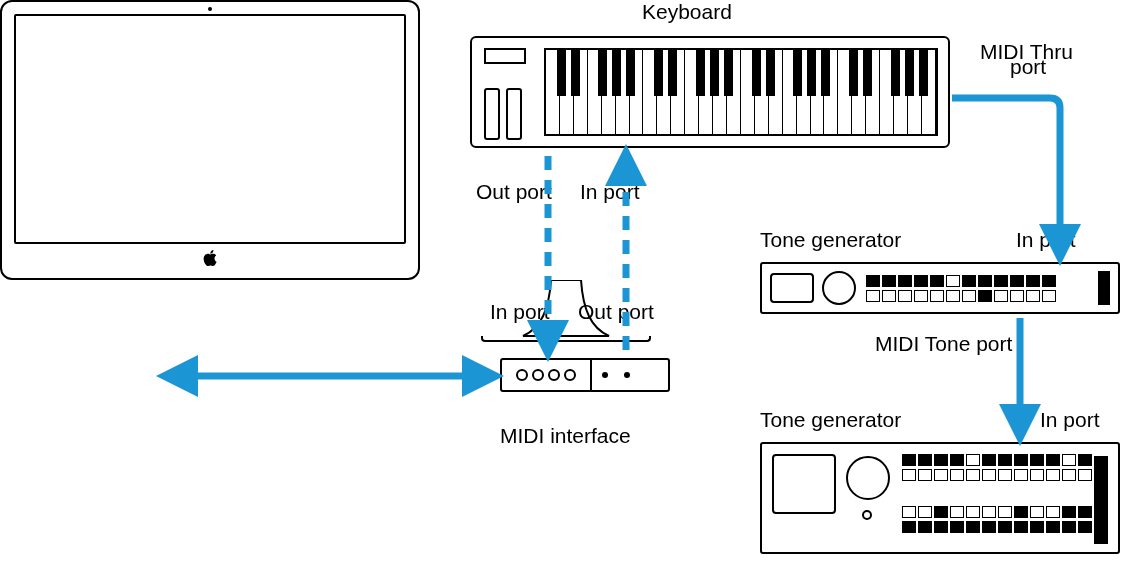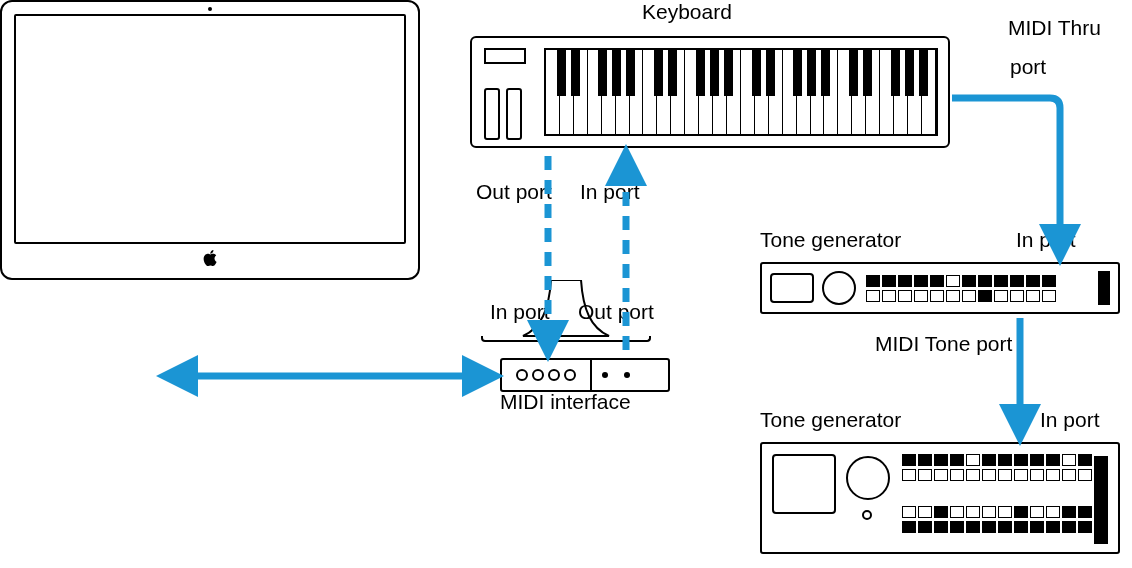--- a/index.html
+++ b/index.html
@@ -92,27 +92,27 @@
   svg.overlay { position:absolute; left:0; top:0; width:1132px; height:568px; pointer-events:none; }
   .arrow { stroke:#1B95D4; stroke-width:7; fill:none; }
   .arrow-dash { stroke-dasharray: 14 10; }
   .arrowhead { fill:#1B95D4; }
 </style>
 </head>
 <body>
 
 <div class="label" style="left:135px; top:4px;">Computer</div>
 <div class="label" style="left:595px; top:0;margin-left:47px;">Keyboard</div>
-<div class="label" style="left:980px; top:16px;margin-left:28px;">MIDI Thru</div>
+<div class="label" style="left:980px; top:40px;">MIDI Thru</div>
 <div class="label" style="left:1010px; top:55px;">port</div>
 <div class="label" style="left:476px; top:180px;">Out port</div>
 <div class="label" style="left:580px; top:180px;">In port</div>
 <div class="label" style="left:490px; top:300px;">In port</div>
 <div class="label" style="left:578px; top:300px;">Out port</div>
-<div class="label" style="left:500px; top:390px;">MIDI interface</div>
+<div class="label" style="left:500px; top:424px;">MIDI interface</div>
 <div class="label" style="left:760px; top:228px;">Tone generator</div>
 <div class="label" style="left:1016px; top:228px;">In port</div>
 <div class="label" style="left:875px; top:332px;">MIDI Tone port</div>
 <div class="label" style="left:760px; top:408px;">Tone generator</div>
 <div class="label" style="left:1040px; top:408px;">In port</div>
 
 <div class="computer">
   <div class="imac-body">
     <div class="imac-dot"></div>
     <div class="imac-screen"></div>

